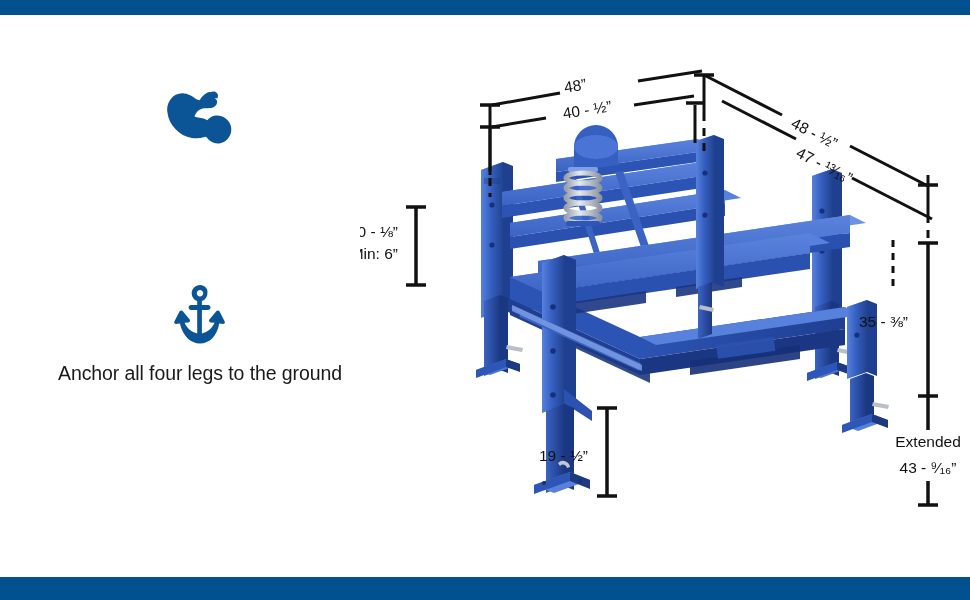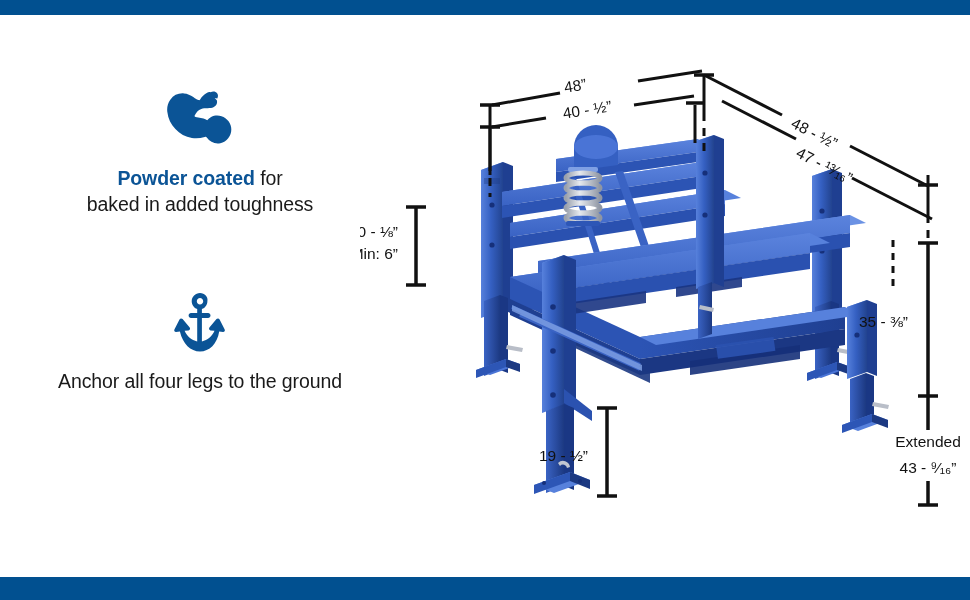--- a/index.html
+++ b/index.html
@@ -34,21 +34,21 @@
     top: 15px;
     width: 400px;
     height: 562px;
   }
   .feature {
     position: absolute;
     width: 400px;
     text-align: center;
   }
   #feature-1 { top: 75px; }
-  #feature-2 { top: 278px; }
+  #feature-2 { top: 270px; }
 
   .feature-icon {
     display: block;
     margin: 0 auto 14px auto;
     line-height: 0;
   }
   .feature-text {
     font-size: 19.5px;
     line-height: 1.32;
     color: #1a1a1a;
@@ -84,26 +84,20 @@
   <div class="bar" id="bot-bar"></div>
 
   <div id="features">
 
     <div class="feature" id="feature-1">
       <span class="feature-icon">
         <svg width="66" height="62" viewBox="0 0 66 62" xmlns="http://www.w3.org/2000/svg">
           <path fill="#0b5496" d="M43.5 2.2c2.4-1.3 5.1-1 6.6 1 1.2 1.6 1.1 3.5.2 5.3l-2.6-.5 2.1 2.3c.6 1.9.2 3.9-1.3 5.5-1.2 1.3-2.8 2-4.5 2.2-3.4.4-6.6-.3-9.7.9-3.2 1.2-5.2 3.6-6.6 6.5-.4.9-.2 1.3.8 1.5 2.7.4 5.4.8 8 1.6 1.3.4 2.5 1 3.7 1.7 1.1-1.3 2.4-2.4 3.9-3.2 7.4-4 17 .2 19.6 8.5 2.4 7.8-2.6 16.2-10.4 17.7-5.5 1-10.5-1.2-13.5-5.6-.6-.9-1.1-1-2.1-.7-4.2 1.3-8.5 1.7-12.8 1-6.5-1-12.1-3.9-16.5-8.9C3.8 34.5 1.1 28.6.3 21.8c-.5-4.4.4-8.5 3-12.1C6.6 5.1 11.2 3 16.9 3.4c3.5.2 6.6 1.6 9.4 3.6 1.6 1.2 3.2 2.4 5.1 3 .9.3 1.4.1 1.9-.7 1.6-2.6 3.7-4.7 6.4-6.2 1.2-.7 2.5-1.3 3.8-.9z"></path>
         </svg>
       </span>
-      <div class="feature-text">
-        <div>
-          <span class="hl">Powder coated</span><span> for</span>
-        </div>
-        <div>baked in added toughness</div>
-      </div>
     </div>
 
     <div class="feature" id="feature-2">
       <span class="feature-icon">
         <svg width="64" height="62" viewBox="0 0 64 62" xmlns="http://www.w3.org/2000/svg">
           <g fill="#0b5496">
             <path d="M32 0c-4.6 0-8.3 3.7-8.3 8.3 0 3.6 2.3 6.7 5.5 7.8v4H23c-1.3 0-2.4 1.1-2.4 2.4s1.1 2.4 2.4 2.4h6.2v23.6c-5.6-1.3-10.3-5.3-12.6-10.7l3.9-.4c1.4-.1 2.1-1.8 1.2-2.9l-7.1-8.4c-.9-1-2.5-.8-3.1.4l-5.1 9.9c-.6 1.2.3 2.6 1.7 2.5l3.8-.3C14.8 51 22.6 58.6 32 58.6S49.2 51 51.2 38.6l3.8.3c1.4.1 2.3-1.3 1.7-2.5l-5.1-9.9c-.6-1.2-2.2-1.4-3.1-.4l-7.1 8.4c-.9 1.1-.2 2.8 1.2 2.9l3.9.4c-2.3 5.4-7 9.4-12.6 10.7V24.9h6.2c1.3 0 2.4-1.1 2.4-2.4s-1.1-2.4-2.4-2.4h-6.2v-4c3.2-1.1 5.5-4.2 5.5-7.8C40.3 3.7 36.6 0 32 0zm0 5.1c1.8 0 3.2 1.4 3.2 3.2S33.8 11.5 32 11.5s-3.2-1.4-3.2-3.2S30.2 5.1 32 5.1z"></path>
           </g>
         </svg>
       </span>

